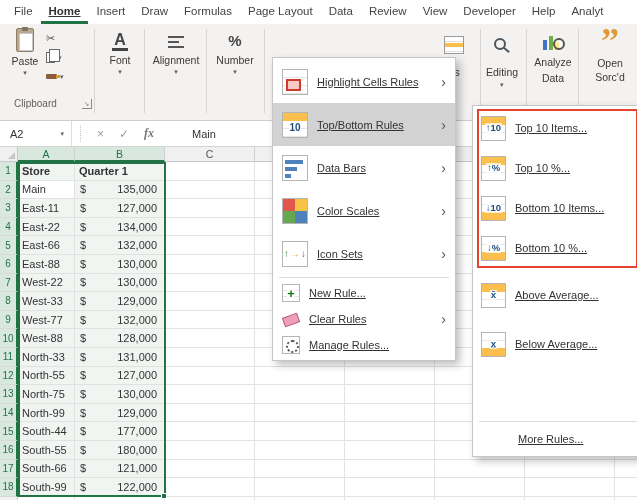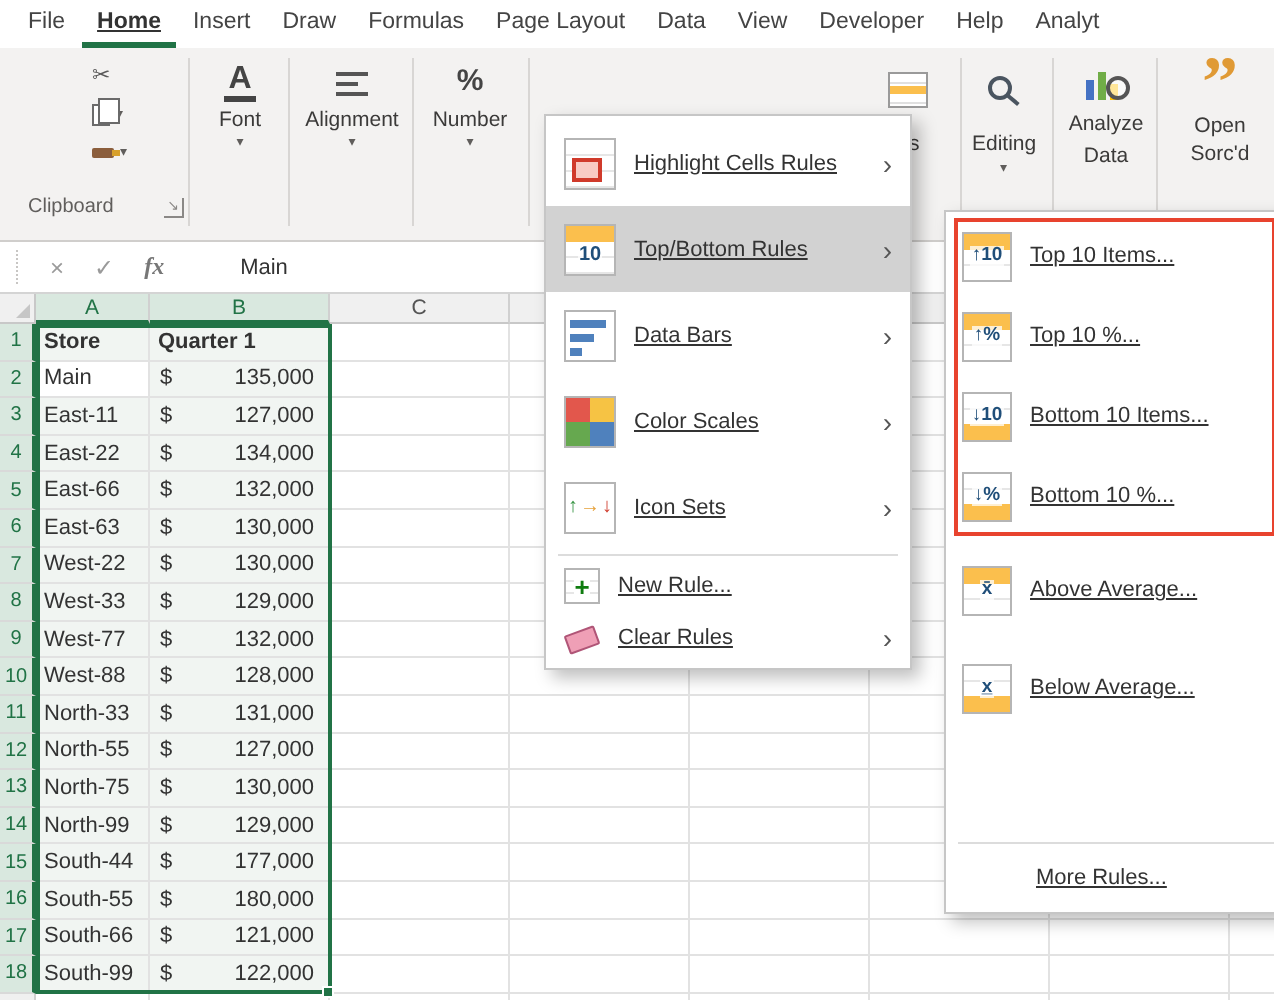--- a/index.html
+++ b/index.html
@@ -151,27 +151,33 @@
 <div id="app">
 
   <div id="tabs" class="tabrow">
       <div class="tab">File</div>
       <div class="tab selected">Home</div>
       <div class="tab">Insert</div>
       <div class="tab">Draw</div>
       <div class="tab">Formulas</div>
       <div class="tab">Page Layout</div>
       <div class="tab">Data</div>
+      <div class="tab">Review</div>
       <div class="tab">View</div>
       <div class="tab">Developer</div>
       <div class="tab">Help</div>
       <div class="tab">Analyt</div>
     </div>
 
   <div class="ribbon">
+    <div class="bigbtn paste-btn">
+      <span class="clipboard-icon"></span>
+      <span class="blabel">Paste</span>
+      <span class="chev">▾</span>
+    </div>
     <div class="sicon-col">
       <div class="srow">
         <span class="scissors">✂</span>
       </div>
       <div class="srow">
         <span class="copy-icon"></span>
         <span class="chev">▾</span>
       </div>
       <div class="srow">
         <span class="painter-icon"></span>
@@ -233,20 +239,24 @@
     <div class="rdiv d7"></div>
 
     <div class="sorcd-btn">
       <span class="quote-icon">”</span>
       <span class="blabel2">Open</span>
       <span class="blabel2">Sorc'd</span>
     </div>
   </div>
 
   <div class="fbar">
+    <div class="namebox">
+      <span>A2</span>
+      <span class="nb-arrow">▾</span>
+    </div>
     <div class="fdiv"></div>
     <span class="fbtn">×</span>
     <span class="fbtn">✓</span>
     <span class="fbtn fx-fx">fx</span>
     <div class="fcontent">Main</div>
   </div>
 
   <div class="grid">
     <div id="colheads" class="colheads">
         <div class="corner"></div>
@@ -322,21 +332,21 @@
           </div>
           <div class="cell" style="width: 90px;"></div>
           <div class="cell" style="width: 90px;"></div>
           <div class="cell" style="width: 90px;"></div>
           <div class="cell" style="width: 90px;"></div>
           <div class="cell" style="width: 90px;"></div>
           <div class="cell" style="width: 90px;"></div>
         </div>
         <div class="grow">
           <div class="rowh sel">6</div>
-          <div class="cell inrange" style="width: 57px;">East-63</div>
+          <div class="cell inrange" style="width: 57px;">East-88</div>
           <div class="cell inrange money" style="width: 90px;">
             <span class="cur">$</span>
             <span class="val">130,000</span>
           </div>
           <div class="cell" style="width: 90px;"></div>
           <div class="cell" style="width: 90px;"></div>
           <div class="cell" style="width: 90px;"></div>
           <div class="cell" style="width: 90px;"></div>
           <div class="cell" style="width: 90px;"></div>
           <div class="cell" style="width: 90px;"></div>
@@ -562,20 +572,24 @@
         <span class="mic new-rule-icon">
           <span class="g">+</span>
         </span>
         <span class="mlabel">New Rule...</span>
       </div>
       <div class="mitem small">
         <span class="mic clear-rules-icon"></span>
         <span class="mlabel">Clear Rules</span>
         <span class="marrow">›</span>
       </div>
+      <div class="mitem small">
+        <span class="mic manage-rules-icon"></span>
+        <span class="mlabel">Manage Rules...</span>
+      </div>
     </div>
 
   <div id="tbsub" class="submenu">
     <div class="sub-callout"></div>
   <div class="sitem h40">
         <span class="sub-ico band-top">
           <span class="g">↑10</span>
         </span>
         <span class="mlabel">Top 10 Items...</span>
       </div>

